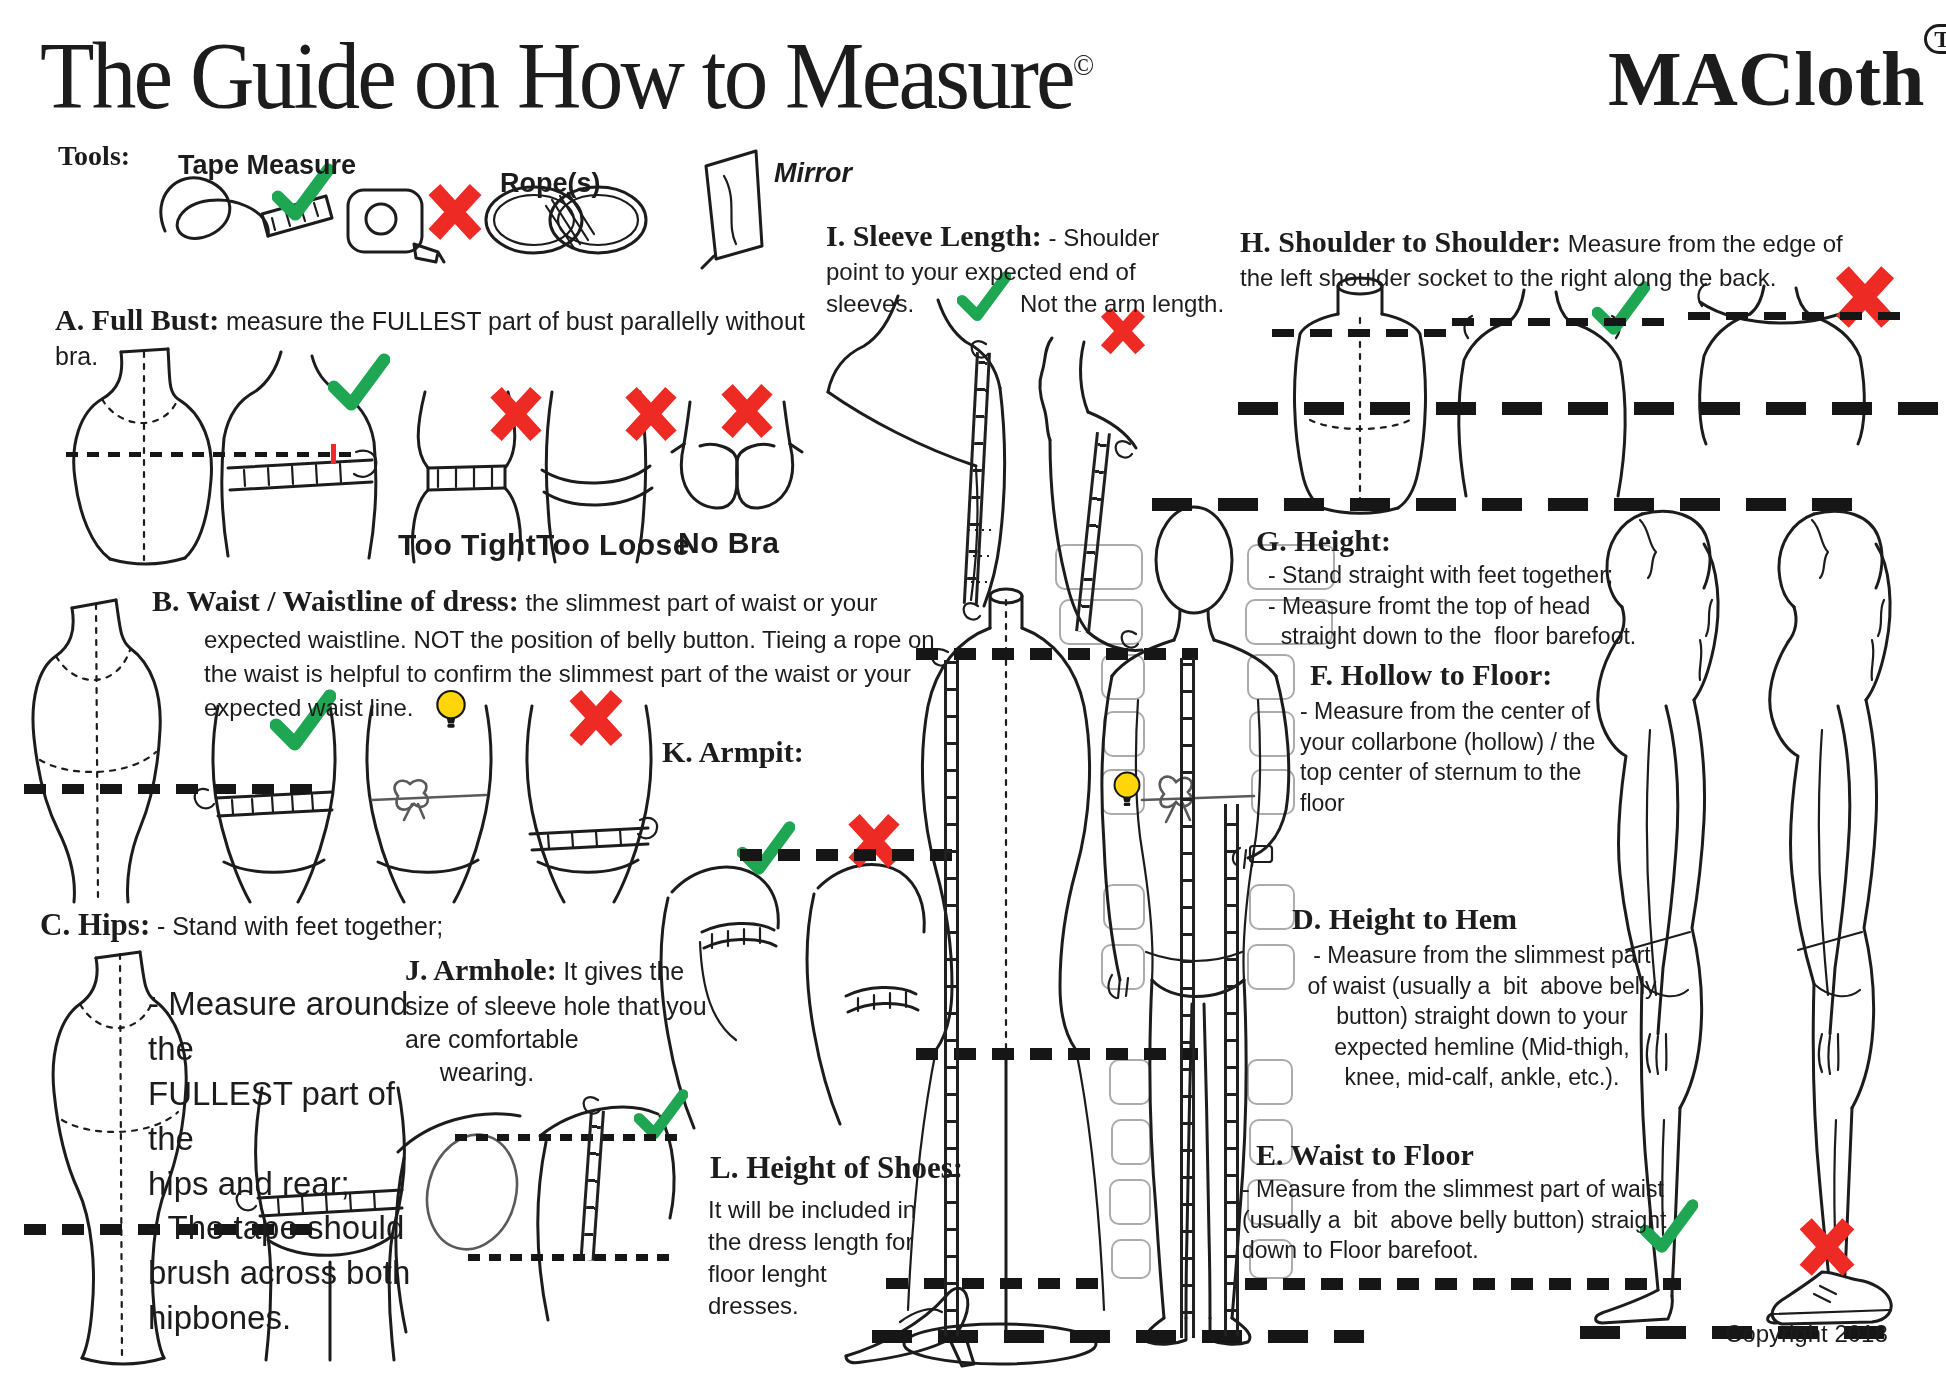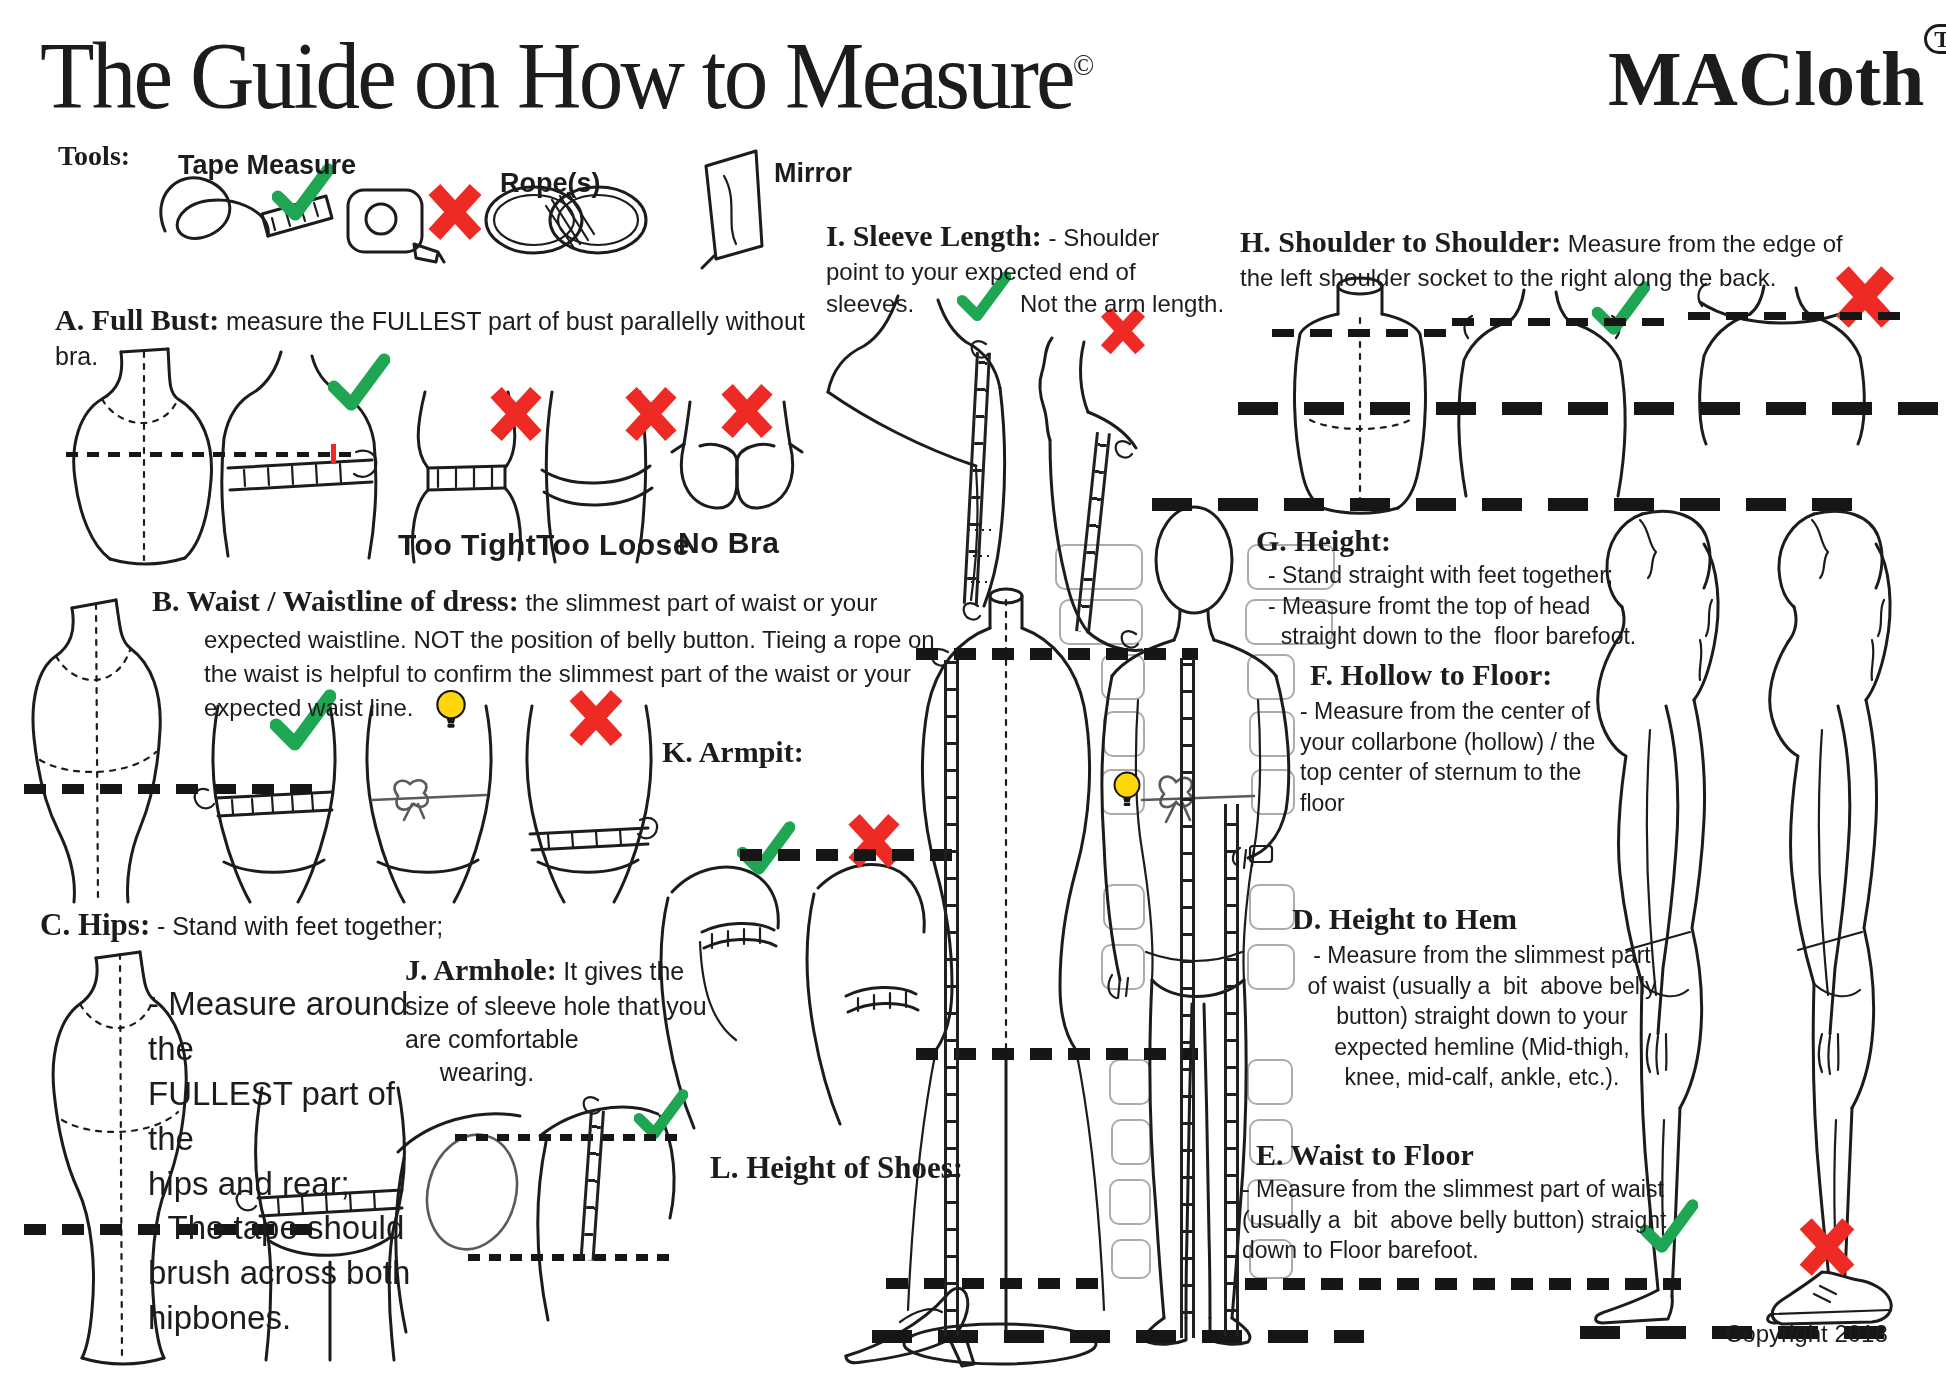--- a/index.html
+++ b/index.html
@@ -377,21 +377,21 @@
   <div class="abs title" style="left:40px;top:28px;">
     <span>The Guide on How to Measure</span><sup>©</sup>
   </div>
   <div class="abs brand" style="left:1608px;top:40px;">
     <span>MACloth</span><span class="tm">TM</span>
   </div>
 
   <div class="abs sh" style="left:58px;top:140px;font-size:28px;">Tools:</div>
   <div class="abs toolname" style="left:178px;top:150px;">Tape Measure</div>
   <div class="abs toolname" style="left:500px;top:168px;">Rope(s)</div>
-  <div class="abs toolname" style="left:774px;top:158px;">Mirror</div>
+  <div class="abs toolname" style="left:774px;top:158px;font-style:italic;">Mirror</div>
 
   <div class="abs sb" style="left:55px;top:300px;width:760px;">
     <span class="sh">A. Full Bust:</span>
     <span class="sb" style="font-size:25px;">measure the FULLEST part of bust parallelly without bra.</span>
   </div>
   <div class="abs cap" style="left:398px;top:528px;">Too Tight</div>
   <div class="abs cap" style="left:536px;top:528px;">Too Loose</div>
   <div class="abs cap" style="left:678px;top:526px;">No Bra</div>
 
   <div class="abs sb" style="left:40px;top:904px;width:420px;">
@@ -450,15 +450,19 @@
 button) straight down to your
 expected hemline (Mid-thigh,
 knee, mid-calf, ankle, etc.).</div>
 
   <div class="abs sh" style="left:1256px;top:1138px;">E. Waist to Floor</div>
   <div class="abs sb pre" style="left:1242px;top:1174px;width:460px;font-size:23px;">- Measure from the slimmest part of waist
 (usually a&nbsp; bit&nbsp; above belly button) straight
 down to Floor barefoot.</div>
 
   <div class="abs sh" style="left:710px;top:1150px;font-size:31px;">L. Height of Shoes:</div>
+  <div class="abs sb pre" style="left:708px;top:1194px;width:240px;font-size:24px;">It will be included in
+the dress length for
+floor lenght
+dresses.</div>
 
   <div class="abs copyright" style="left:1725px;top:1320px;">Copyright 2018</div>
 </div>
 
 </body></html>

